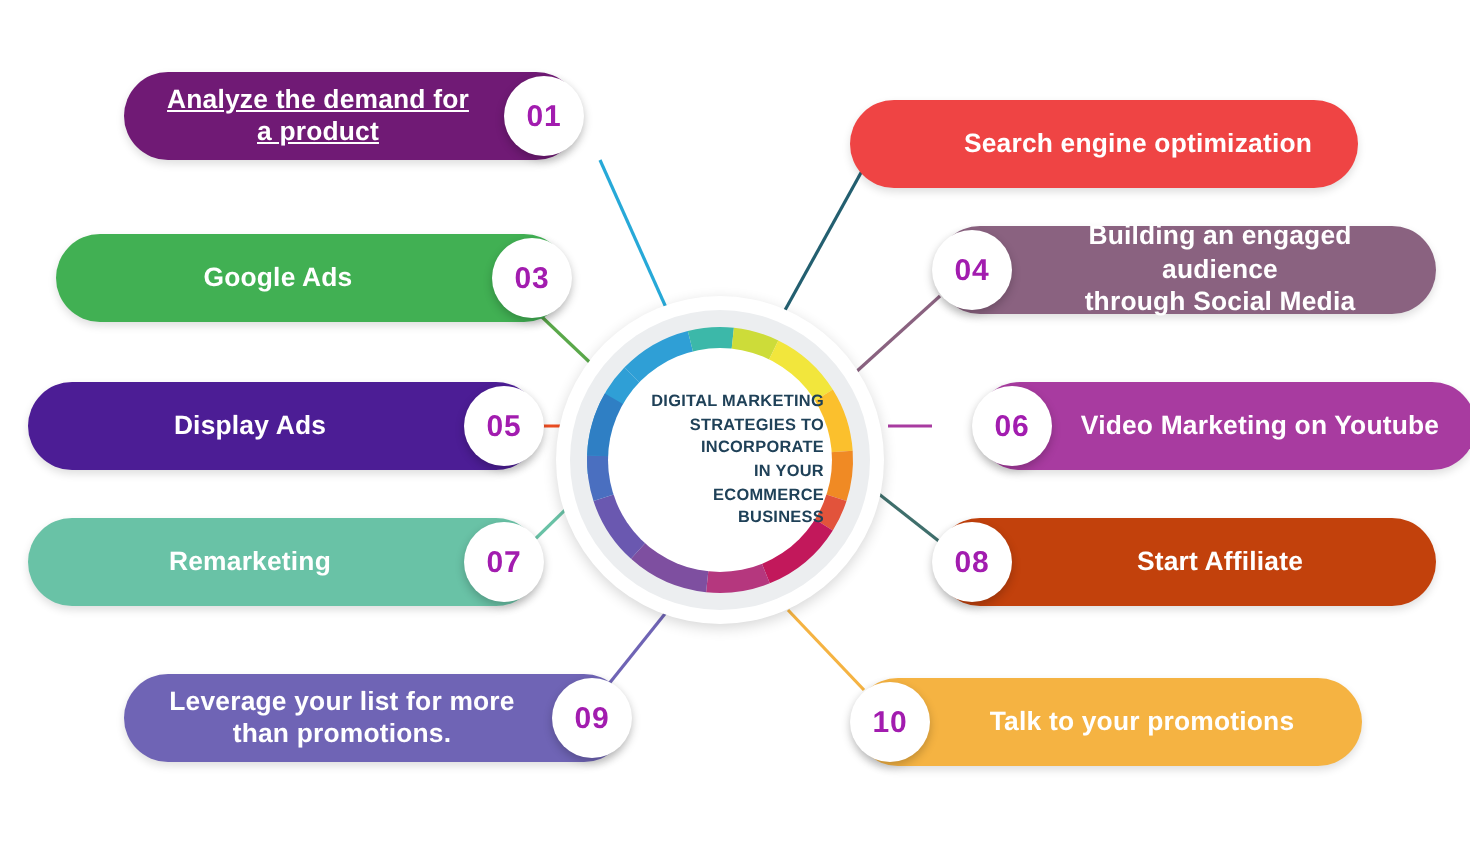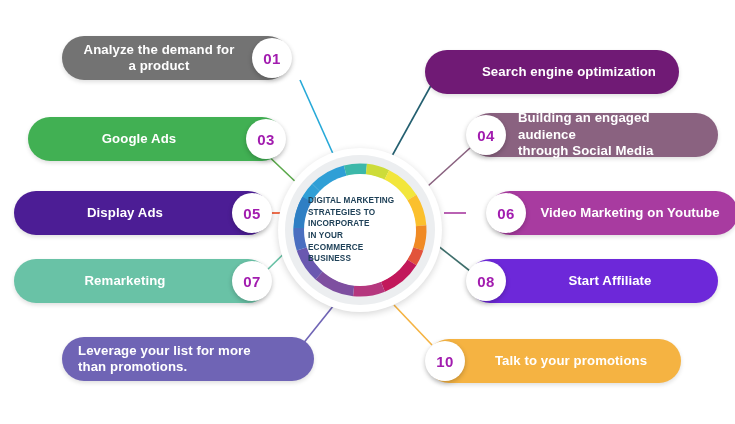--- a/index.html
+++ b/index.html
@@ -53,21 +53,21 @@
     line-height: 1.22;
   }
   .pill.two-line { line-height: 1.25; }
 
   .pill-text {
     width: 100%;
     padding: 0 16px;
     box-sizing: border-box;
   }
   .align-center { text-align: center; }
-  .align-left   { text-align: left; }
+  .align-left   { text-align: center; }
 
   
   .item.left .pill  { padding-right: 34px; }
   .item.right .pill { padding-left: 34px; }
 
   .numcircle {
     width: 40px;
     height: 40px;
     border-radius: 50%;
     background: #ffffff;
@@ -127,21 +127,21 @@
     width: 112px;
     height: 112px;
     border-radius: 50%;
     background: #ffffff;
     display: flex;
     align-items: center;
     justify-content: center;
   }
   #hub-title {
     width: 104px;
-    text-align: left;
+    text-align: right;
     font-size: 8.2px;
     font-weight: 700;
     color: #1f4158;
     line-height: 1.42;
     letter-spacing: 0.15px;
     text-transform: uppercase;
     white-space: pre-line;
   }
 </style>
 </head>
@@ -157,27 +157,27 @@
       <line x1="266" y1="213" x2="288" y2="213" stroke="#f04e23" stroke-width="1.6"></line>
       <line x1="466" y1="213" x2="444" y2="213" stroke="#a83ba0" stroke-width="1.6"></line>
       <line x1="264" y1="273" x2="300" y2="238" stroke="#69c2a6" stroke-width="1.6"></line>
       <line x1="470" y1="271" x2="428" y2="238" stroke="#3f6f6c" stroke-width="1.6"></line>
       <line x1="302" y1="345" x2="334" y2="305" stroke="#6f64b5" stroke-width="1.6"></line>
       <line x1="432" y1="345" x2="394" y2="305" stroke="#f5b342" stroke-width="1.6"></line>
     </svg>
 
   <div id="items-layer">
       <div class="item left" style="left: 62px; top: 36px;">
-        <div class="pill" style="background: #737373; width: 228px;">
+        <div class="pill" style="background: #701a75; width: 228px; text-decoration: underline;">
           <div class="pill-text align-center" style="white-space: pre-line;">Analyze the demand for a product</div>
         </div>
         <div class="numcircle">01</div>
       </div>
       <div class="item right" style="left: 425px; top: 36px;">
-        <div class="pill" style="background: #701a75; width: 254px; margin-top: 28px;">
+        <div class="pill" style="background: #ef4444; width: 254px; margin-top: 28px;">
           <div class="pill-text align-center" style="white-space: pre-line;">Search engine optimization</div>
         </div>
       </div>
       <div class="item left" style="left: 28px; top: 117px;">
         <div class="pill" style="background: rgb(65, 176, 83); width: 256px;">
           <div class="pill-text align-center" style="white-space: pre-line;">Google Ads</div>
         </div>
         <div class="numcircle">03</div>
       </div>
       <div class="item right" style="left: 466px; top: 113px;">
@@ -200,29 +200,30 @@
         </div>
       </div>
       <div class="item left" style="left: 14px; top: 259px;">
         <div class="pill" style="background: rgb(105, 194, 166); width: 256px;">
           <div class="pill-text align-center" style="white-space: pre-line;">Remarketing</div>
         </div>
         <div class="numcircle">07</div>
       </div>
       <div class="item right" style="left: 466px; top: 259px;">
         <div class="numcircle">08</div>
-        <div class="pill" style="background: #6d28d9; width: 250px;">
+        <div class="pill" style="background: #c2410c; width: 250px;">
           <div class="pill-text align-center" style="white-space: pre-line;">Start Affiliate</div>
         </div>
       </div>
       <div class="item left" style="left: 62px; top: 337px;">
         <div class="pill two-line" style="background: rgb(111, 100, 181); width: 252px;">
           <div class="pill-text align-left" style="white-space: pre-line;">Leverage your list for more
 than promotions.</div>
         </div>
+        <div class="numcircle">09</div>
       </div>
       <div class="item right" style="left: 425px; top: 339px;">
         <div class="numcircle">10</div>
         <div class="pill" style="background: rgb(245, 179, 66); width: 254px;">
           <div class="pill-text align-center" style="white-space: pre-line;">Talk to your promotions</div>
         </div>
       </div>
     </div>
 
   <div id="hub">

